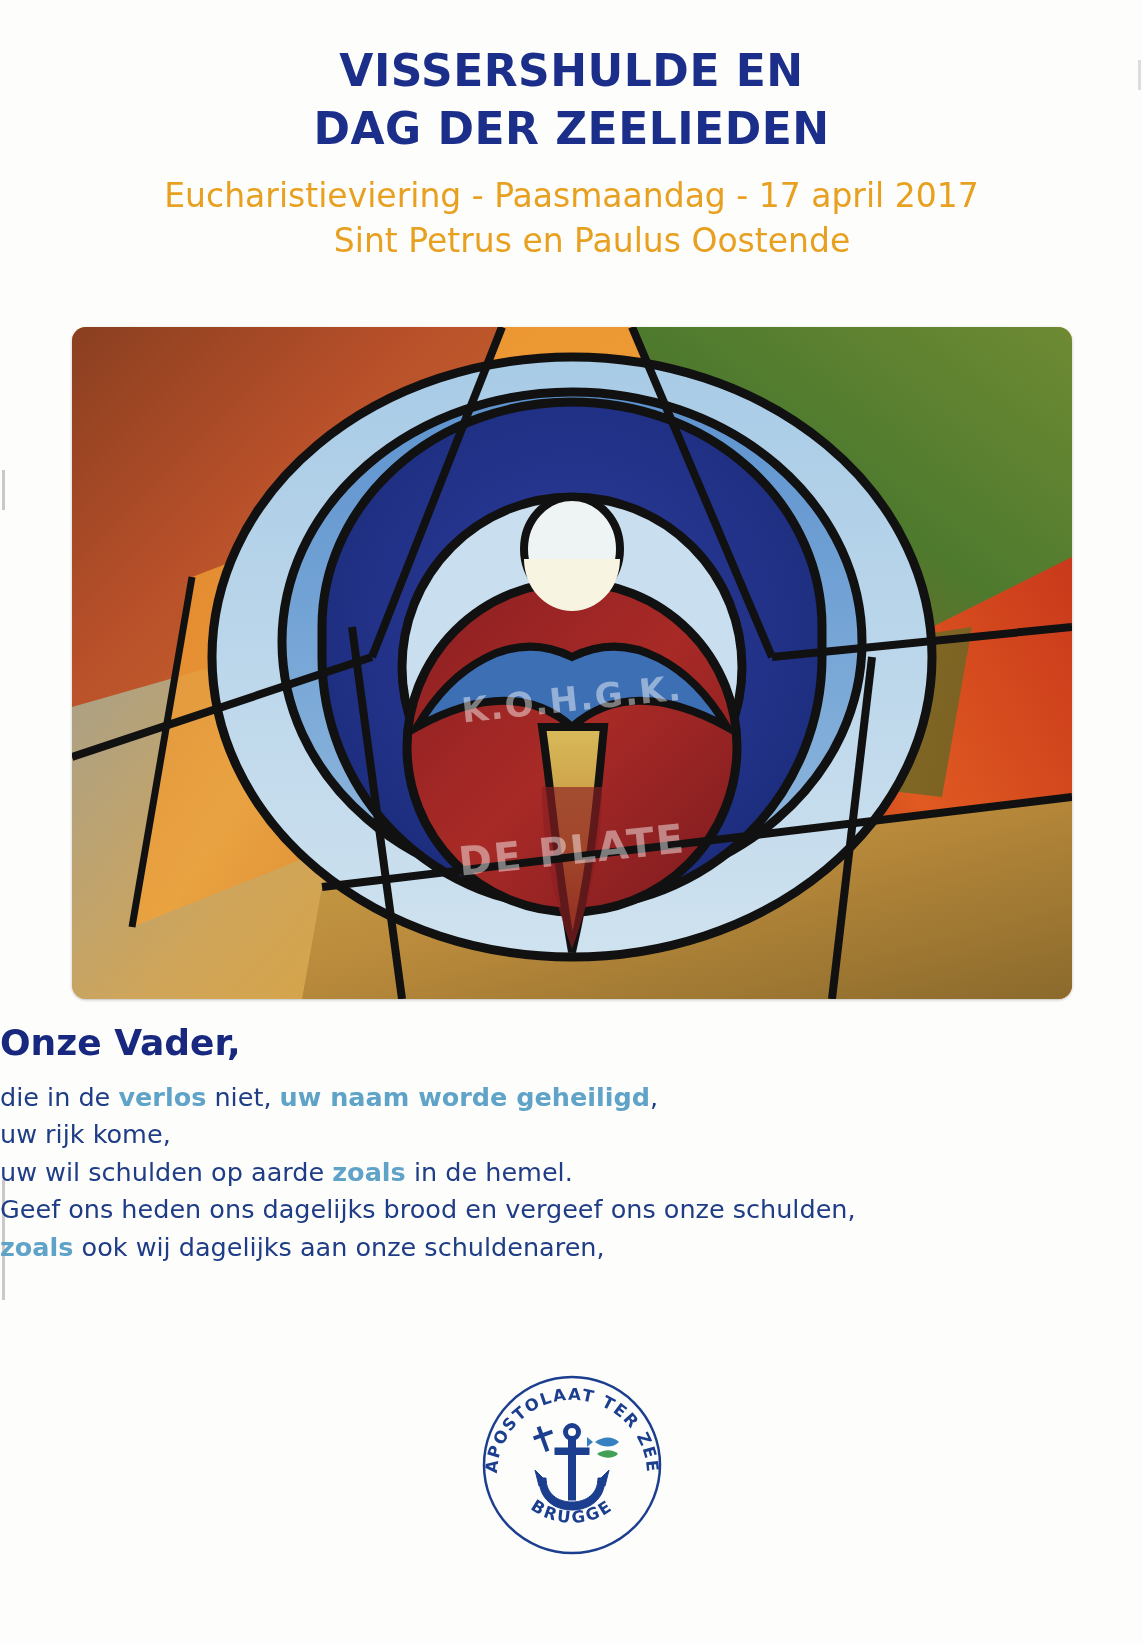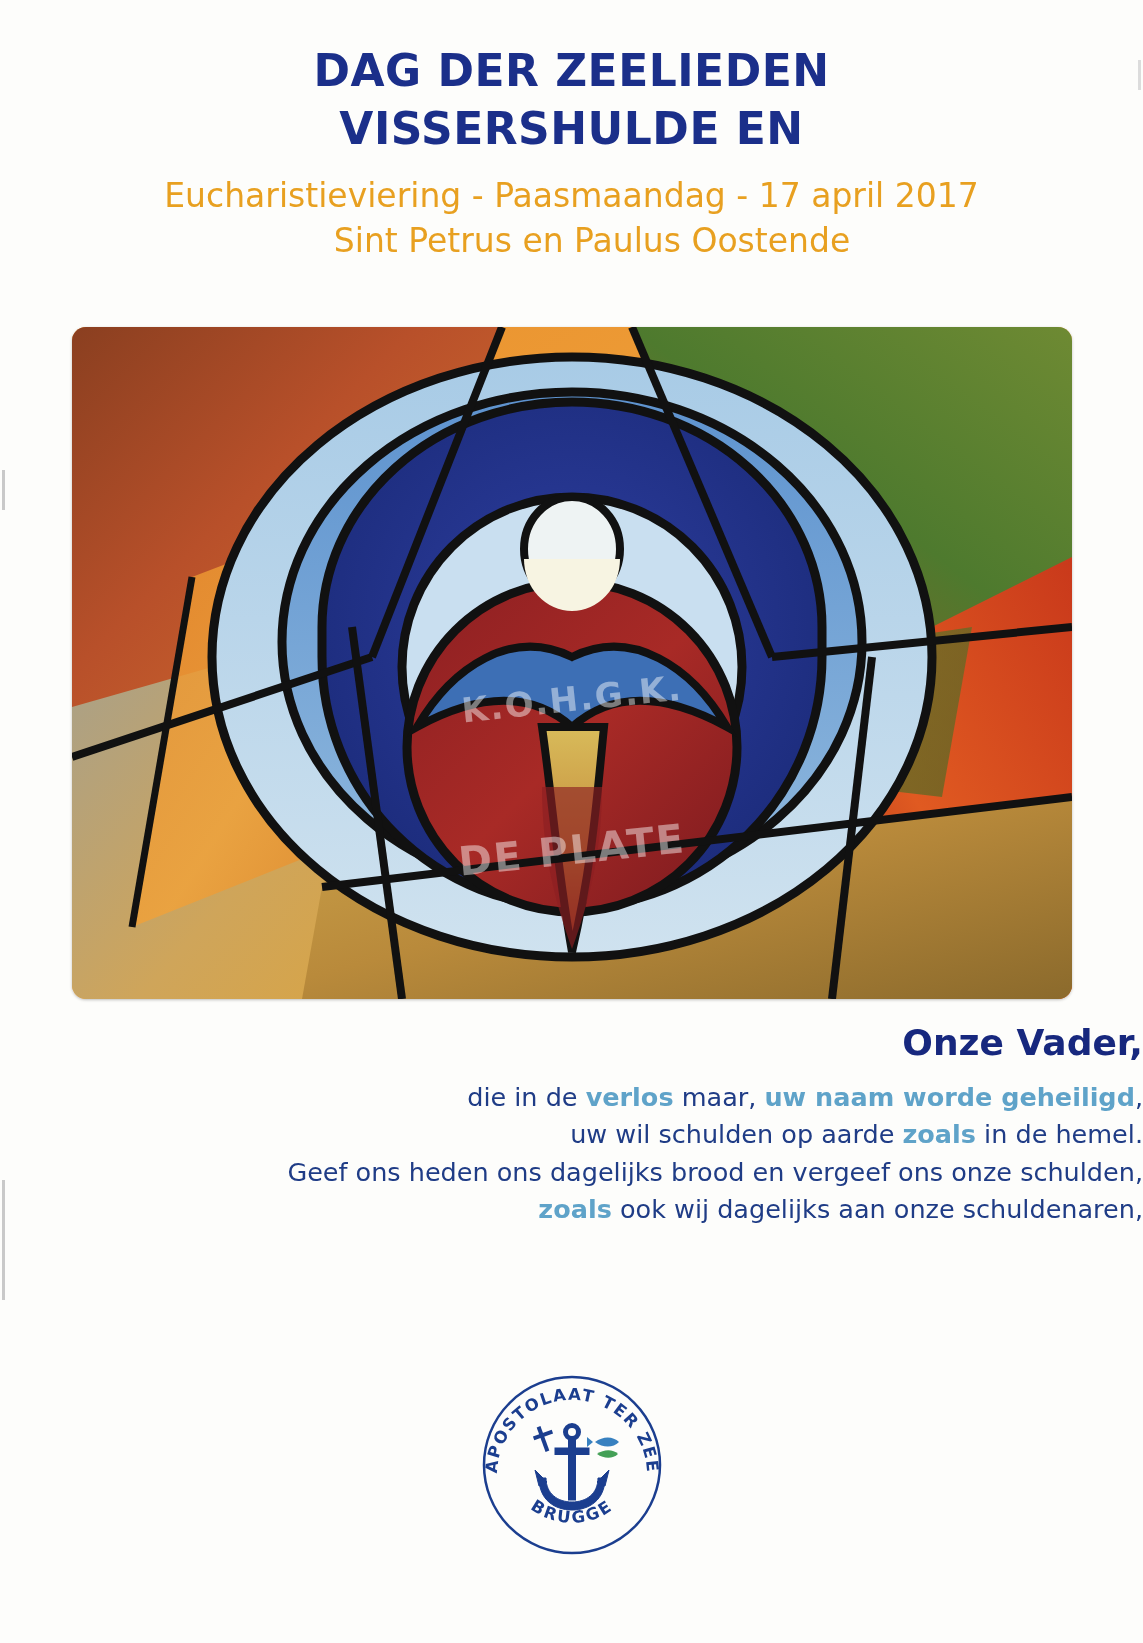--- a/index.html
+++ b/index.html
@@ -72,21 +72,21 @@
     pointer-events: none;
   }
   .wm1 { top: 352px; font-size: 34px; transform: rotate(-6deg);}
   .wm2 { top: 500px; font-size: 40px; transform: rotate(-6deg);}
   
   .prayer {
     position: absolute;
     top: 1022px;
     left: 0;
     width: 100%;
-    text-align: right;
+    text-align: left;
     color: #1b2f8a;
   }
   .prayer-title {
     font-size: 36px;
     font-weight: bold;
     color: #17287e;
     margin-bottom: 16px;
   }
   .prayer-line {
     font-size: 25.5px;
@@ -117,22 +117,22 @@
 </head>
 <body>
 
 <div class="page">
 
   <div class="scan-mark" style="left:2px; top:470px; height:40px;"></div>
   <div class="scan-mark" style="left:2px; top:1180px; height:120px;"></div>
   <div class="scan-mark" style="left:1138px; top:60px; height:30px; background:#dcdcdc;"></div>
 
   <div class="header">
+    <div class="title-line">VISSERSHULDE EN</div>
     <div class="title-line">DAG DER ZEELIEDEN</div>
-    <div class="title-line">VISSERSHULDE EN</div>
     <div class="subtitle">
       <span>Eucharistieviering - Paasmaandag - 17 april 2017</span>
       <span class="sub2">Sint Petrus en Paulus Oostende</span>
     </div>
   </div>
 
   <div class="art-wrap">
     <div class="art">
       <svg class="glass" viewBox="0 0 1000 672" preserveAspectRatio="none">
         <defs>
@@ -233,21 +233,22 @@
         <path d="M120,250 L60,600" stroke="#111" stroke-width="7" fill="none"></path>
       </svg>
       <div class="watermark wm1">K.O.H.G.K.</div>
       <div class="watermark wm2">DE PLATE</div>
     </div>
   </div>
 
   <div class="prayer">
     <div class="prayer-title">Onze Vader,</div>
     <div id="prayer-lines">
-        <div class="prayer-line"><span>die in de </span><span class="hl">verlos</span><span> maar, </span><span class="hl">uw naam worde geheiligd</span><span>,</span></div>
+        <div class="prayer-line"><span>die in de </span><span class="hl">verlos</span><span> niet, </span><span class="hl">uw naam worde geheiligd</span><span>,</span></div>
+        <div class="prayer-line"><span>uw rijk kome,</span></div>
         <div class="prayer-line"><span>uw wil schulden op aarde </span><span class="hl">zoals</span><span> in de hemel.</span></div>
         <div class="prayer-line"><span>Geef ons heden ons dagelijks brood en vergeef ons onze schulden,</span></div>
         <div class="prayer-line"><span class="hl">zoals</span><span> ook wij dagelijks aan onze schuldenaren,</span></div>
       </div>
   </div>
 
   <div class="logo-wrap">
     <svg viewBox="0 0 190 190" width="190" height="190">
       <defs>
         <path id="arcTop" d="M 20,105 A 75,75 0 0 1 170,105" fill="none"></path>

